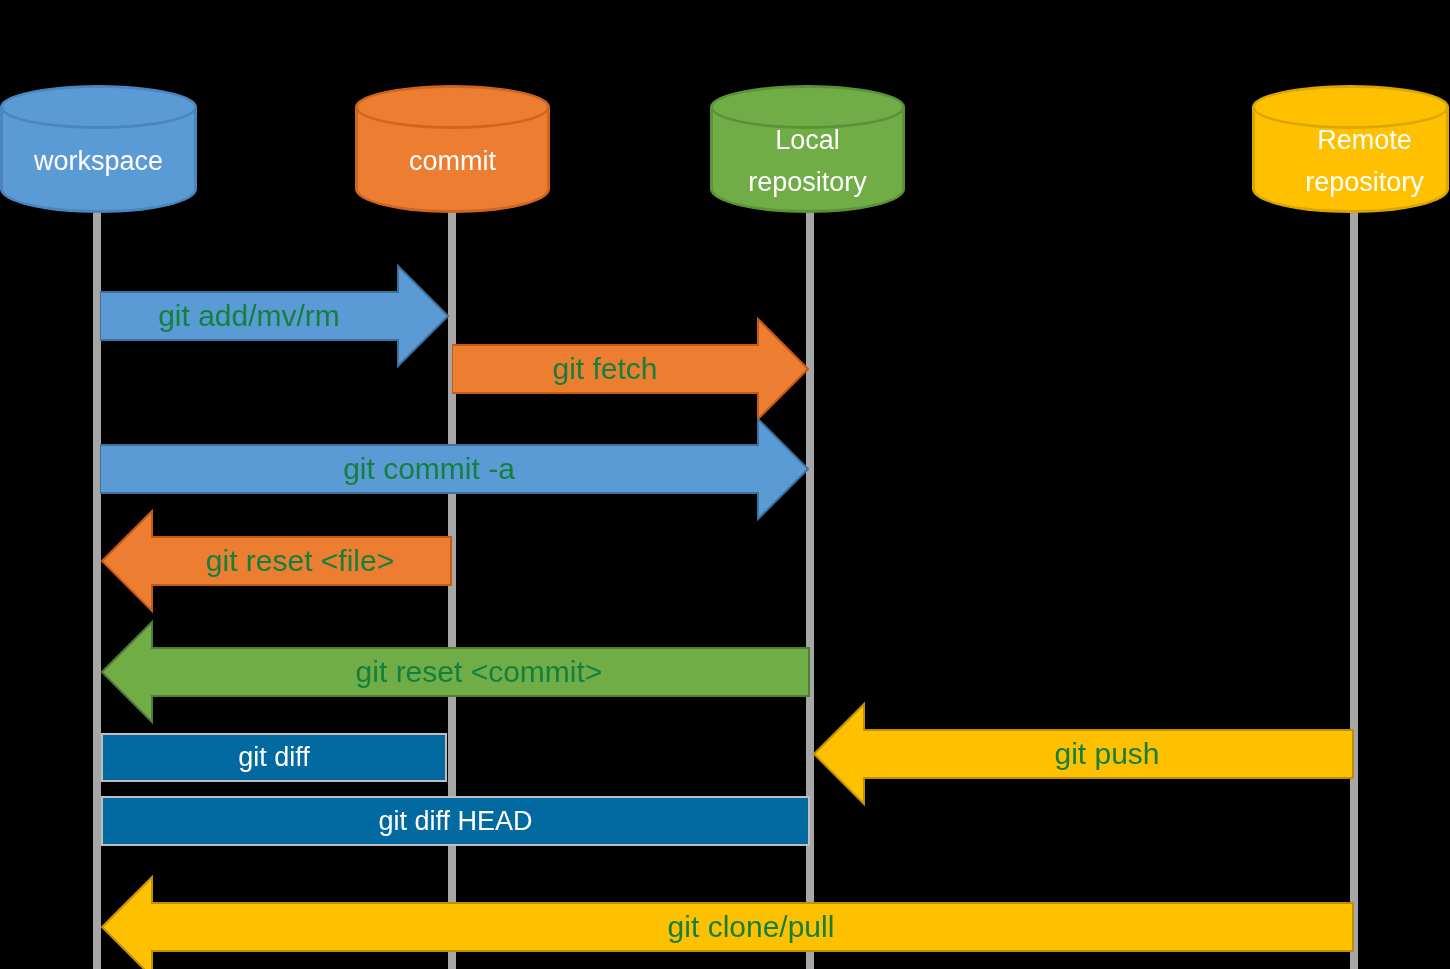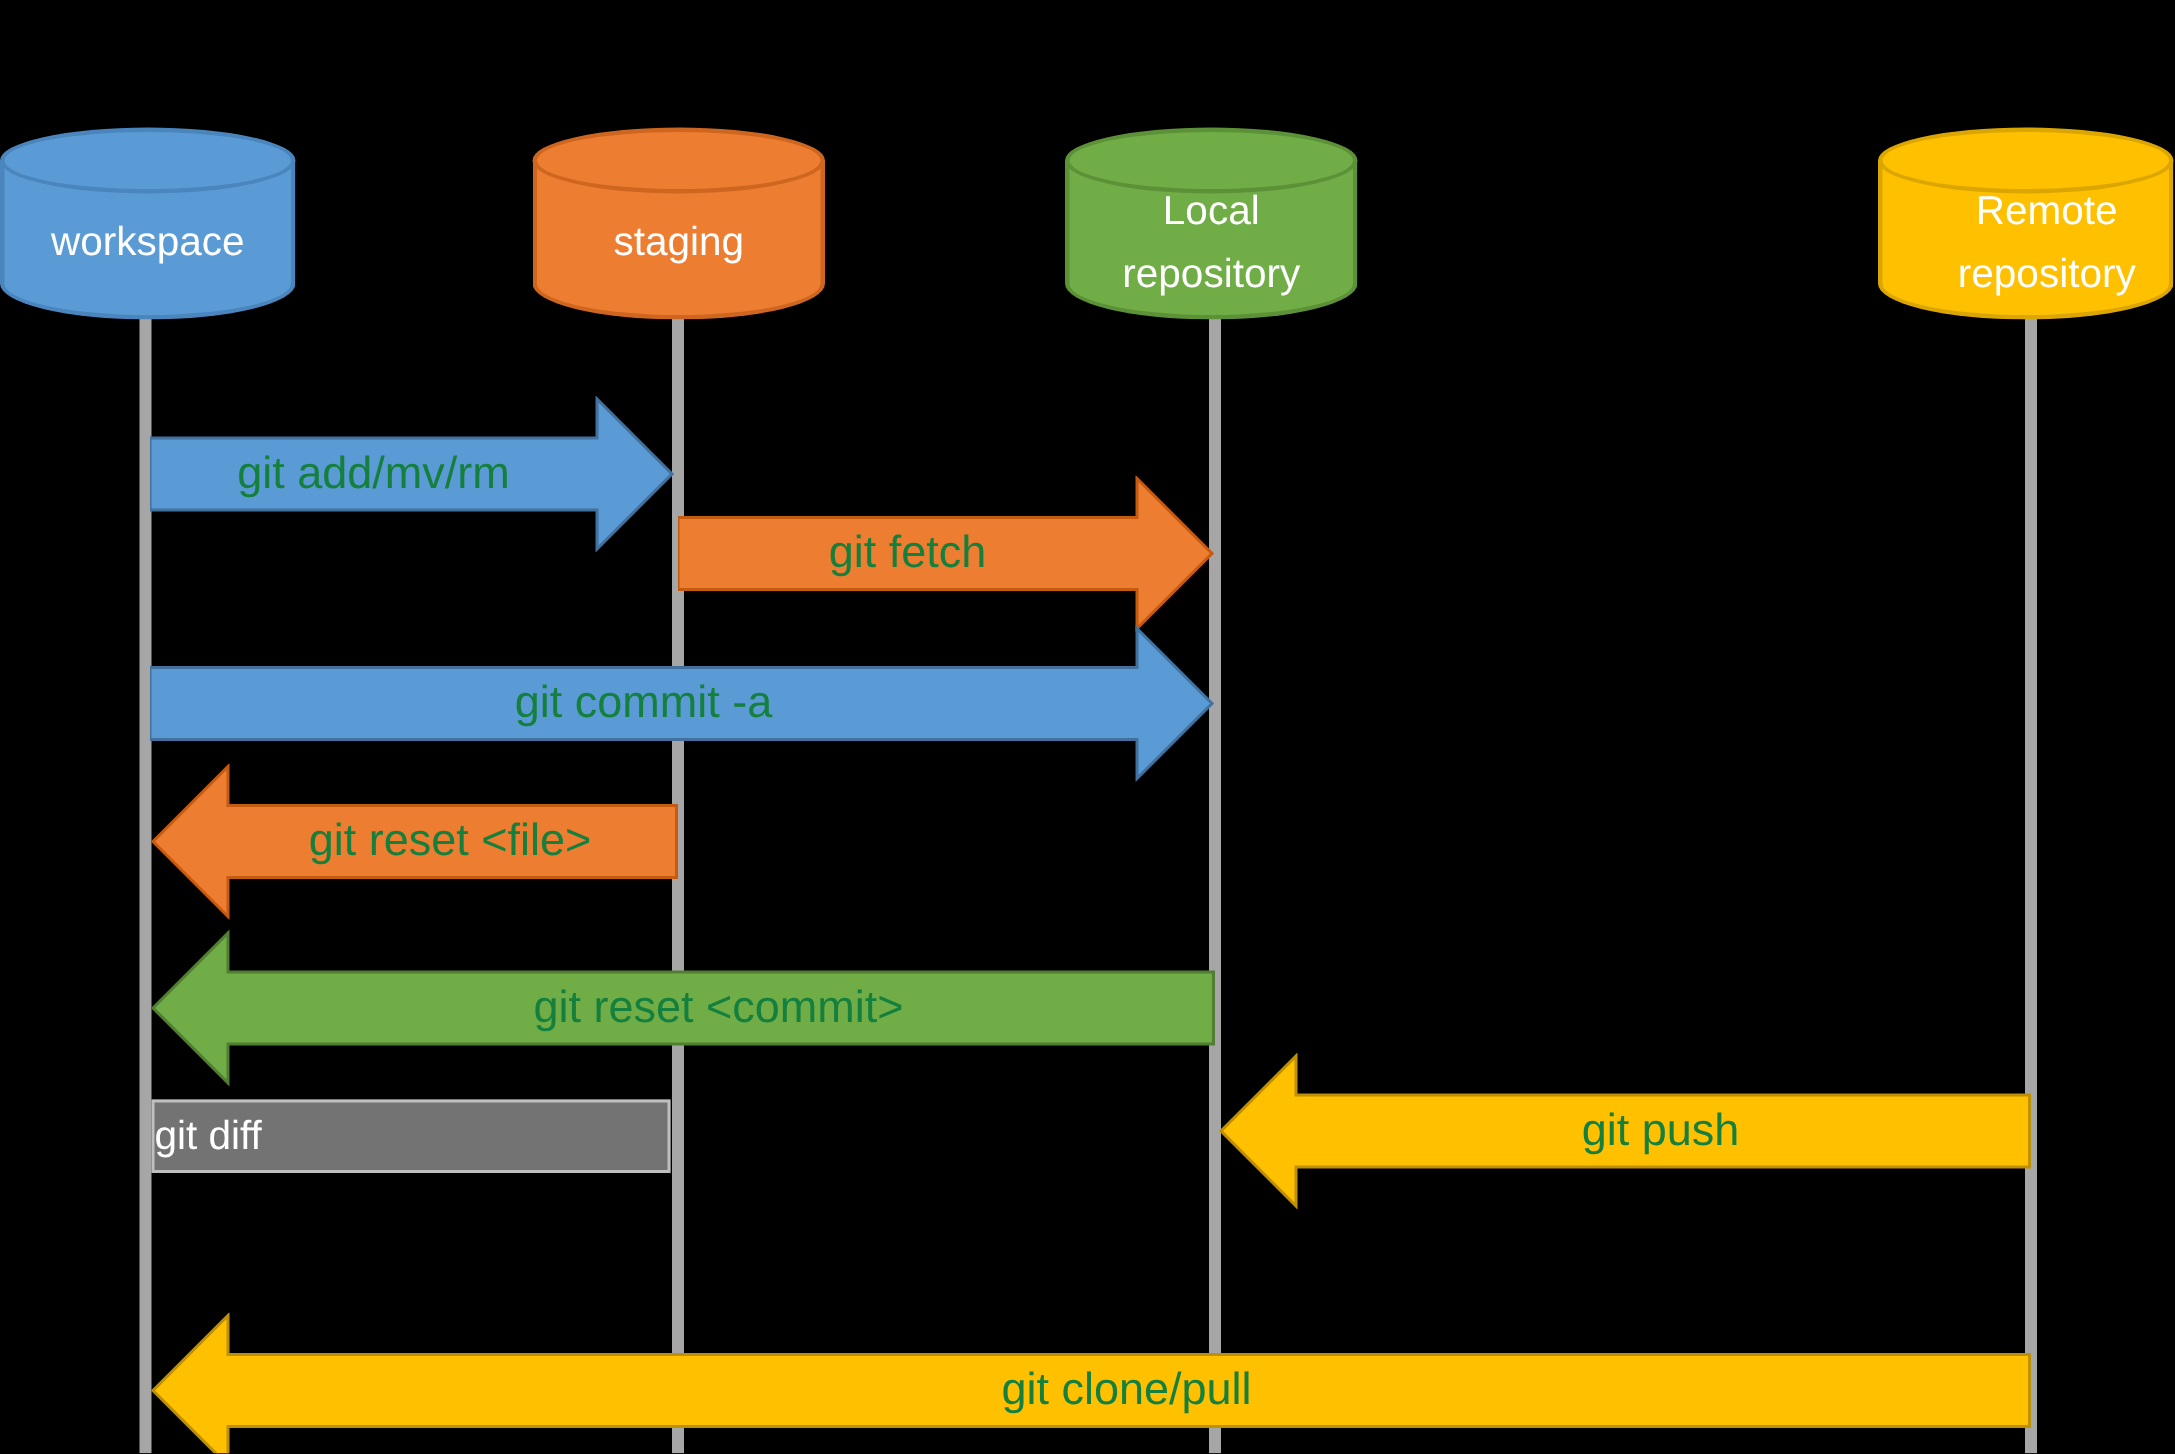--- a/index.html
+++ b/index.html
@@ -60,24 +60,24 @@
     position:absolute;top:0;height:100%;
     display:flex;align-items:center;justify-content:center;
     color:#15803d;font-size:30px;white-space:nowrap;
   }
   .lab-r{left:0;right:52px;}
   .lab-l{left:48px;right:0;}
 
   
   .bar{
     position:absolute;z-index:2;
-    background:#737373;
+    background:#0369a1;
     border:2px solid #bfbfbf;
     box-sizing:border-box;
-    display:flex;align-items:center;
+    display:flex;align-items:center;justify-content:center;
     color:#fff;font-size:27px;
   }
 </style>
 </head>
 <body>
 
 <div id="canvas">
 
   <div class="lifeline" style="left:93px;"></div>
   <div class="lifeline" style="left:448px;"></div>
@@ -86,21 +86,21 @@
 
   <div class="cyl c-blue" style="left:0;top:85px;width:197px;height:128px">
     <div class="cyl-body"></div>
     <div class="cyl-top"></div>
     <div class="cyl-label">workspace</div>
   </div>
 
   <div class="cyl c-orange" style="left:355px;top:85px;width:195px;height:128px">
     <div class="cyl-body"></div>
     <div class="cyl-top"></div>
-    <div class="cyl-label">staging</div>
+    <div class="cyl-label">commit</div>
   </div>
 
   <div class="cyl c-green" style="left:710px;top:85px;width:195px;height:128px">
     <div class="cyl-body"></div>
     <div class="cyl-top"></div>
     <div class="cyl-label" style="padding:0 14px;">Local repository</div>
   </div>
 
   <div class="cyl c-yellow" style="left:1252px;top:85px;width:197px;height:128px">
     <div class="cyl-body"></div>
@@ -148,20 +148,23 @@
     <svg width="542" height="104" viewBox="0 0 542 104">
       <polygon points="2,52 52,2 52,28 541,28 541,76 52,76 52,102"></polygon>
     </svg>
     <div class="arrow-label lab-l">git push</div>
   </div>
 
   <div class="bar" style="left:101px;top:733px;width:346px;height:49px;">
     <span>git diff</span>
   </div>
 
+  <div class="bar" style="left:101px;top:796px;width:709px;height:50px;">
+    <span>git diff HEAD</span>
+  </div>
 
   <div class="arrow a-yellow" style="left:100px;top:875px;width:1254px;">
     <svg width="1254" height="104" viewBox="0 0 1254 104">
       <polygon points="2,52 52,2 52,28 1253,28 1253,76 52,76 52,102"></polygon>
     </svg>
     <div class="arrow-label lab-l">git clone/pull</div>
   </div>
 
 </div>
 

